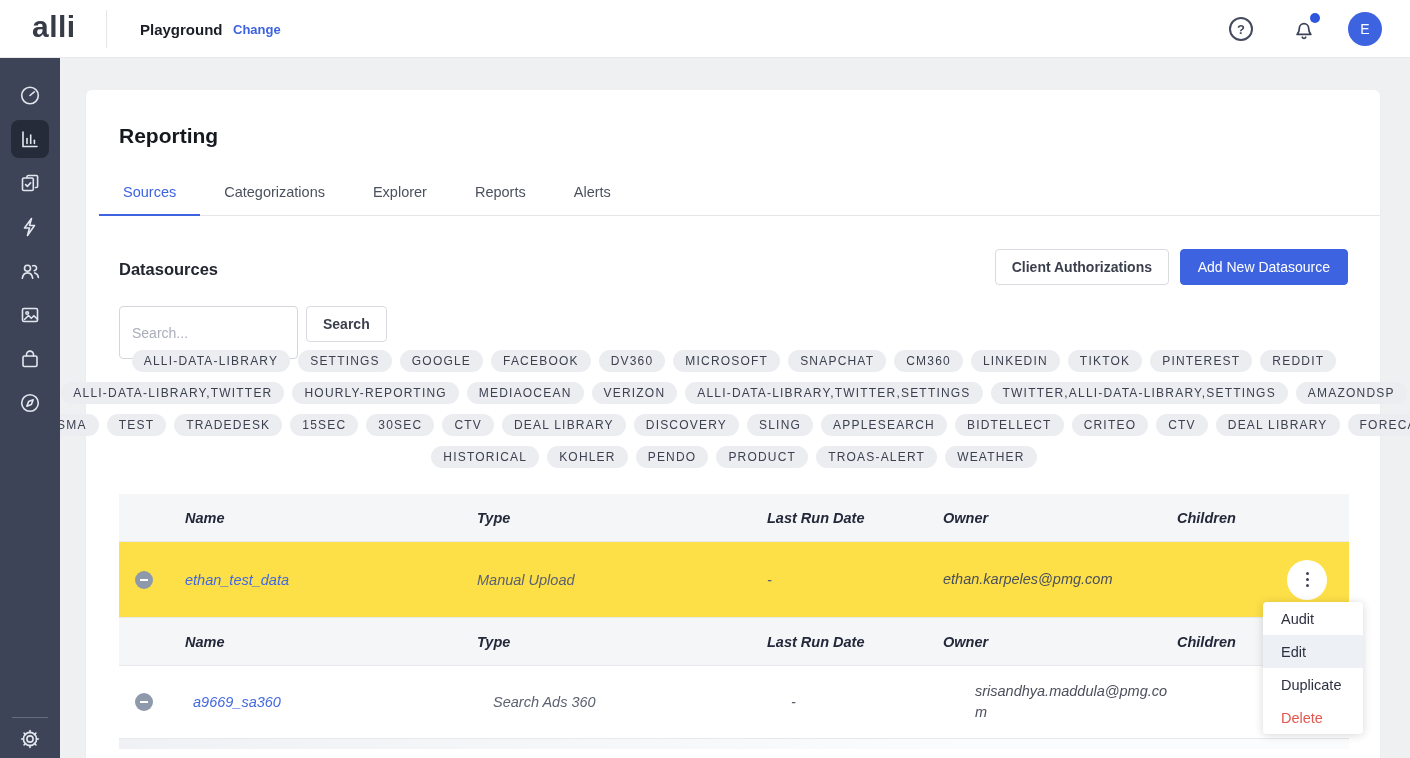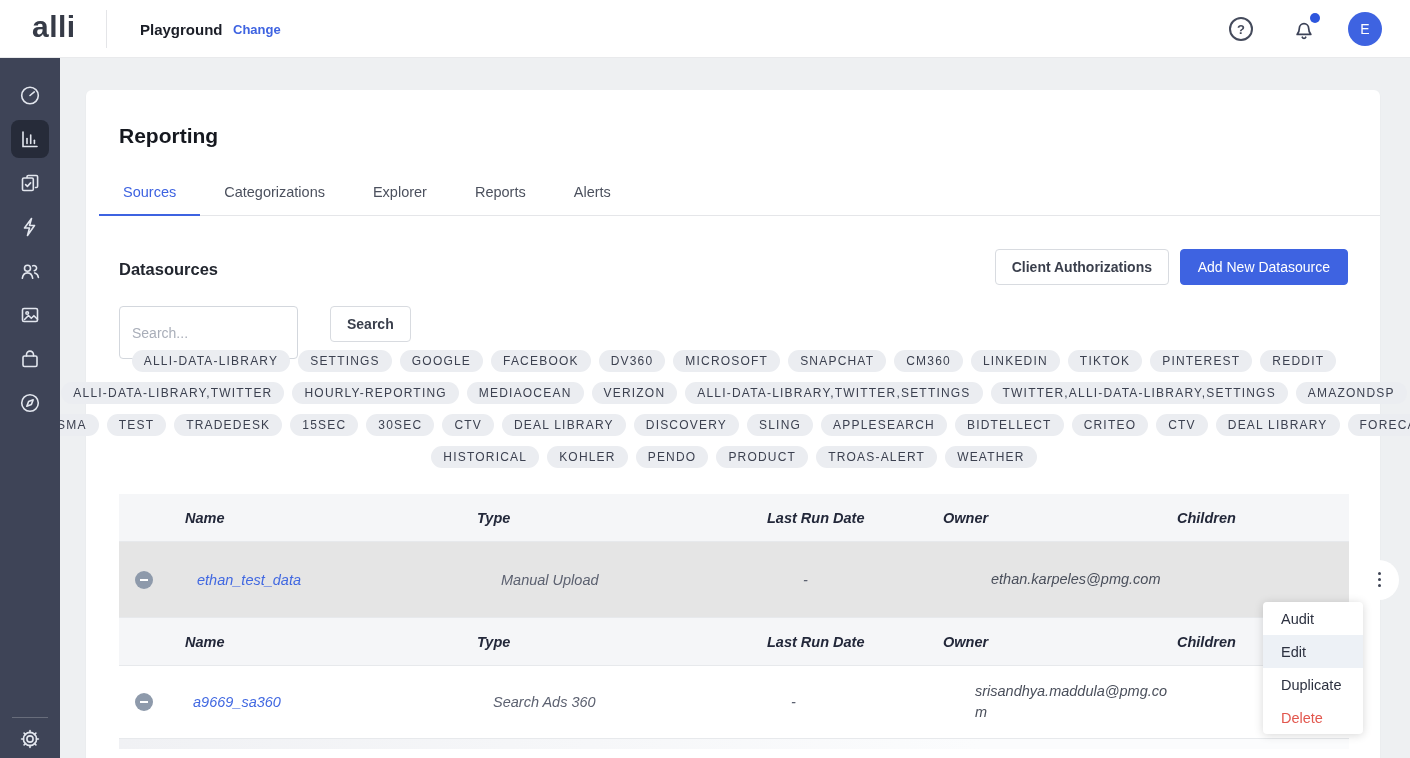--- a/index.html
+++ b/index.html
@@ -41,21 +41,21 @@
   .page-title { position:absolute; left:33px; top:34px; font-size:21px; font-weight:700; color:#15181f; }
 
   .tabbar { position:absolute; left:13px; right:0; top:79px; height:47px; border-bottom:1px solid #e5e6e9;
             display:flex; }
   .tab { padding:0 24px; display:flex; align-items:center; font-size:14.5px; color:#4c515e;
          cursor:pointer; border-bottom:2px solid transparent; margin-bottom:-1px; }
   .tab.active { color:#3e63e1; border-bottom-color:#3e63e1; }
 
   .section-title { position:absolute; left:33px; top:170px; font-size:16.5px; font-weight:700; color:#22262f; }
   .btn { height:36px; border-radius:4px; display:inline-flex; align-items:center; font-size:14px; cursor:pointer; }
-  .btn-outline { background:#fff; border:1px solid #d8dbe0; color:#3a3f4c; font-weight:700; padding:12px 16px;margin-left:24px; }
+  .btn-outline { background:#fff; border:1px solid #d8dbe0; color:#3a3f4c; font-weight:700; padding:12px 16px; }
   .btn-primary { background:#3e63e1; border:1px solid #3e63e1; color:#fff; font-weight:400; padding:12px 17px; }
   .btn-client { position:absolute; right:211px; top:159px; }
   .btn-add { position:absolute; right:32px; top:159px; }
 
   .search-input { position:absolute; left:33px; top:216px; width:179px; height:53px; border:1px solid #d3d7dd;
                   border-radius:4px; padding:0 12px; font-size:14px; color:#3a3f4c; outline:none;
                   font-family:"Liberation Sans",sans-serif; }
   .search-input::placeholder { color:#a9aeb9; }
   .btn-search { position:absolute; left:220px; top:216px; }
 
@@ -65,21 +65,21 @@
   .chip { height:22px; border-radius:11px; background:#ebedf1; padding:0 12px; display:flex;
           align-items:center; font-size:12px; letter-spacing:1.2px; color:#3c4150; cursor:pointer;
           white-space:nowrap; }
 
   
   .tables { position:absolute; left:33px; top:404px; width:1230px;font-style:italic; }
   .thead, .trow { display:grid; grid-template-columns:66px 292px 290px 176px 234px 88px 84px;
                   align-items:center; border-bottom:1px solid #e7e9ec; }
   .thead { height:48px; background:#f5f6f8; font-size:14.5px; font-weight:700; color:#23283a; }
   .trow  { font-size:14.5px; background:#fff; }
-  .row-hl { background:#e5e5e5;gap:12px; }
+  .row-hl { background:#fde047; }
   .row-1 { height:76px; }
   .row-2 { height:73px;gap:8px; }
   .cell-link { color:#4168e1; cursor:pointer; }
   .cell-muted { color:#5c6170; }
   .cell-owner { color:#4a4f5b; padding-right:34px; word-break:break-all; line-height:1.45; }
   .minus-circle { width:18px; height:18px; border-radius:50%; background:#8e9aab; margin-left:16px;
                   display:flex; align-items:center; justify-content:center; cursor:pointer; }
   .minus-circle i { display:block; width:8px; height:2px; background:#fff; }
   .kebab { width:40px; height:40px; border-radius:50%; background:#fff; display:flex; flex-direction:column;
            align-items:center; justify-content:center; gap:3px; justify-self:center; cursor:pointer; }

